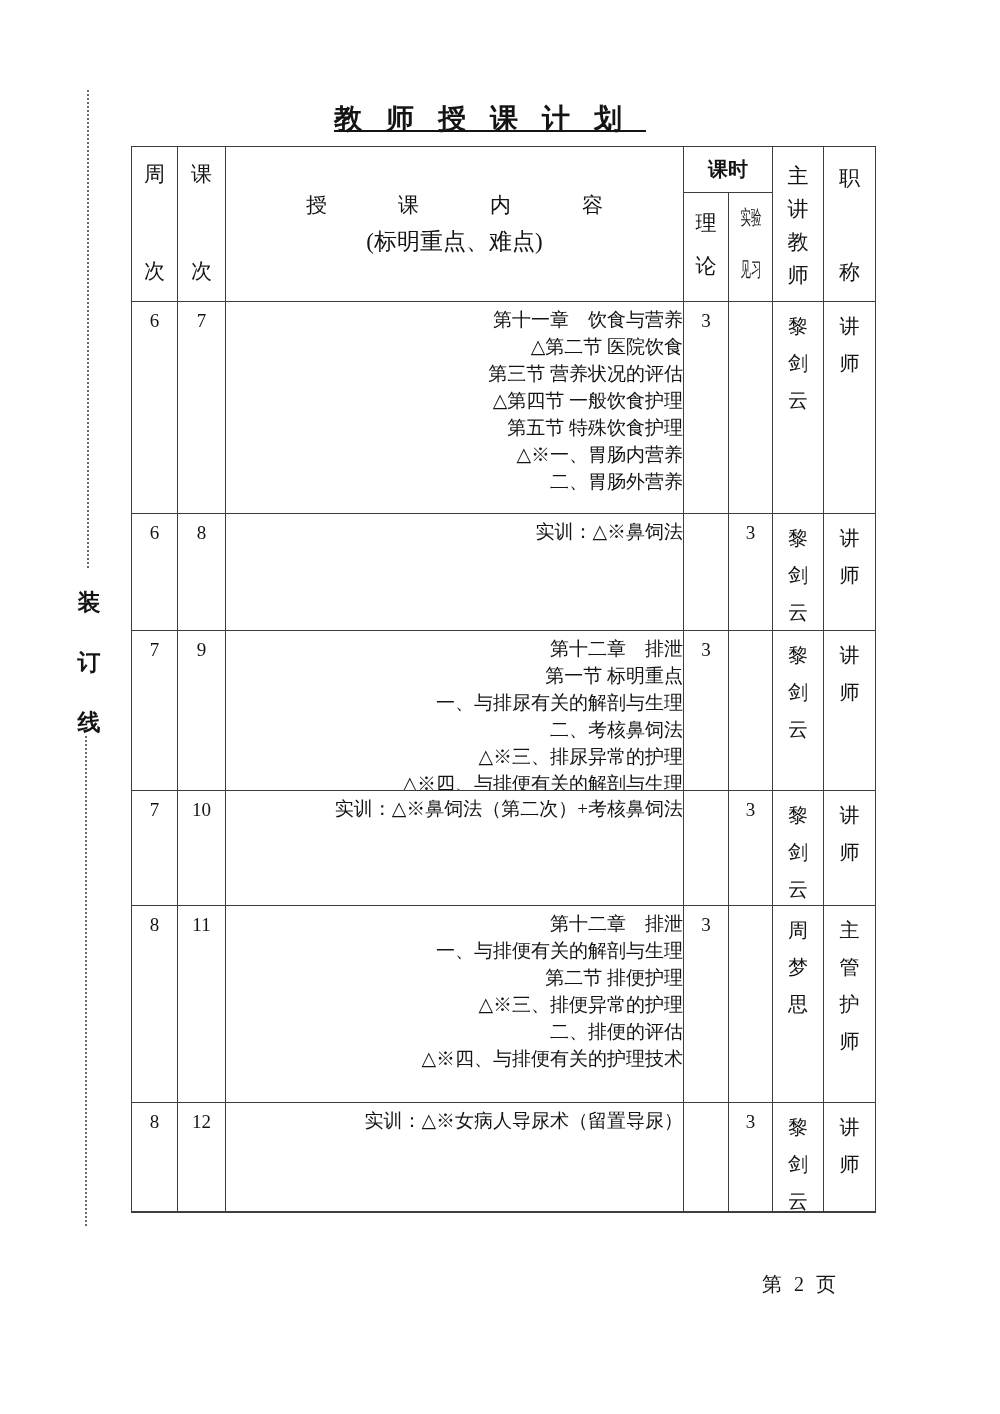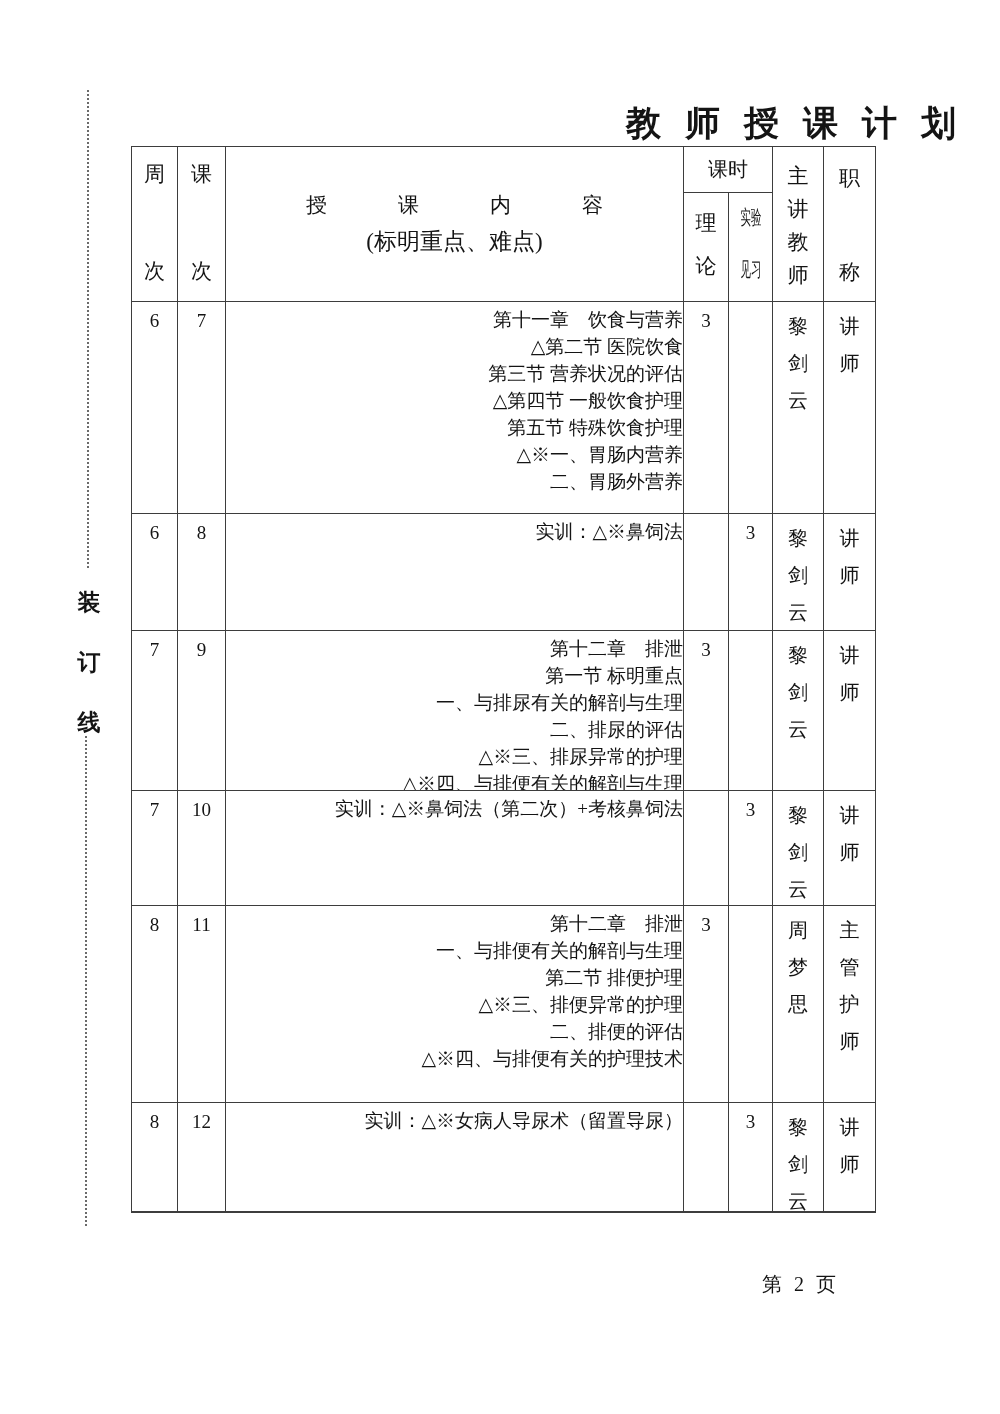--- a/index.html
+++ b/index.html
@@ -2,22 +2,22 @@
 <html><head>
 <meta charset="utf-8">
 <style>
   html,body{margin:0;padding:0;background:#ffffff;}
   .page{
     position:relative;width:1000px;height:1414px;background:#ffffff;
     font-family:"Liberation Serif","DejaVu Serif",serif;color:#141414;overflow:hidden;
   }
   
   .doc-title{
-    position:absolute;top:100px;left:0;width:980px;text-align:right;
-    font-size:35px;font-weight:600;letter-spacing:24px;margin-right:-24px;white-space:nowrap;
+    position:absolute;top:100px;left:0;width:980px;text-align:center;
+    font-size:28px;font-weight:600;letter-spacing:24px;margin-right:-24px;white-space:nowrap;text-decoration:underline;
   }
   
   .bind-dash{position:absolute;width:0;border-left:2px dotted #6a6a6a;}
   .bind-dash.top{left:87px;top:90px;height:478px;}
   .bind-dash.bottom{left:85px;top:736px;height:490px;}
   .bind-chars{position:absolute;left:70px;top:573px;width:38px;text-align:center;}
   .bind-chars .bchar{display:block;font-size:23px;font-weight:bold;line-height:60px;}
   
   .grid{
     position:absolute;left:131px;top:146px;
@@ -30,21 +30,21 @@
   .cell{
     border-right:1px solid #3d3d3d;border-bottom:1px solid #3d3d3d;
     box-sizing:border-box;overflow:hidden;
   }
   .br0{border-right:none;}
   .bb0{border-bottom:none;}
   
   .hweek{grid-row:1/3;grid-column:1;}
   .hlesson{grid-row:1/3;grid-column:2;}
   .hcontent{grid-row:1/3;grid-column:3;}
-  .hhours{grid-row:1;grid-column:4/6;}
+  .hhours{grid-row:1;grid-column:4/6;font-weight:bold;}
   .htheory{grid-row:2;grid-column:4;}
   .hpractice{grid-row:2;grid-column:5;}
   .hteacher{grid-row:1/3;grid-column:6;}
   .hjob{grid-row:1/3;grid-column:7;border-right:none;}
   .vstack{display:flex;flex-direction:column;justify-content:space-between;align-items:center;}
   .hweek,.hlesson{padding:13px 0 16px;font-size:21px;}
   .hteacher{padding:15px 0 12px;font-size:21px;}
   .hjob{padding:17px 0 15px;font-size:21px;}
   .htheory{padding:16px 0 21px;font-size:21px;}
   .hpractice{padding:11px 0 18px;}
@@ -150,21 +150,21 @@
       <div class="cell vert br0" style="grid-area: 4 / 7;">
         <span class="tchar">讲</span>
         <span class="tchar">师</span>
       </div>
       <div class="cell num" style="grid-area: 5 / 1;">7</div>
       <div class="cell num" style="grid-area: 5 / 2;">9</div>
       <div class="cell contentcell" style="grid-area: 5 / 3;">
         <div class="content-line">第十二章　排泄</div>
         <div class="content-line">第一节 标明重点</div>
         <div class="content-line">一、与排尿有关的解剖与生理</div>
-        <div class="content-line">二、排尿的评估</div>
+        <div class="content-line">二、考核鼻饲法</div>
         <div class="content-line">△※三、排尿异常的护理</div>
         <div class="content-line">△※四、与排便有关的解剖与生理</div>
       </div>
       <div class="cell num" style="grid-area: 5 / 4;">3</div>
       <div class="cell num" style="grid-area: 5 / 5;"></div>
       <div class="cell vert" style="grid-area: 5 / 6;">
         <span class="tchar">黎</span>
         <span class="tchar">剑</span>
         <span class="tchar">云</span>
       </div>

